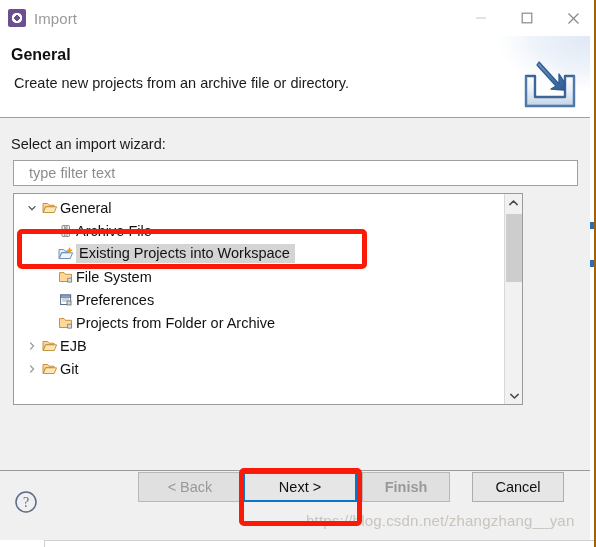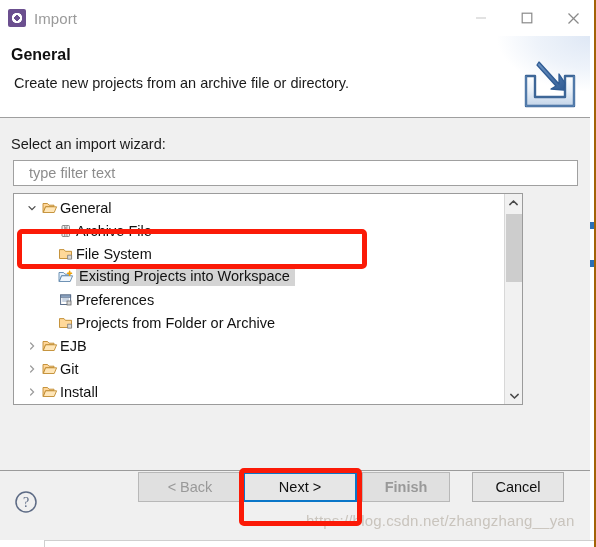--- a/index.html
+++ b/index.html
@@ -379,39 +379,39 @@
             <svg width="14" height="14" viewBox="0 0 14 14">
                 <rect x="3" y="1.5" width="7.5" height="11" rx="1" fill="#f2f2f2" stroke="#7a7a7a" stroke-width="0.9"></rect>
                 <rect x="5.6" y="1.5" width="2.4" height="11" fill="#d9d9d9" stroke="#8a8a8a" stroke-width="0.7"></rect>
                 <rect x="6.2" y="3.2" width="1.2" height="1.6" fill="#8a8a8a"></rect>
                 <rect x="6.2" y="6.0" width="1.2" height="1.6" fill="#8a8a8a"></rect>
               </svg>
           </span>
           <span class="tlabel">Archive File</span>
         </div>
 
-        <div class="tree-row indent-1">
-          <span class="ticon">
-            <svg width="16" height="14" viewBox="0 0 16 14">
-                <path d="M1.5 11.5 L1.5 2.6 L6 2.6 L7.4 4.3 L13.5 4.3 L13.5 11.5 Z" fill="#ffd899" stroke="#c08a2e" stroke-width="0.9" stroke-linejoin="round"></path>
-                <path d="M9.6 8.2 L13.6 8.2 L13.6 12.2 L9.6 12.2 Z" fill="#d9d9d9" stroke="#7a7a7a" stroke-width="0.8"></path>
-              </svg>
-          </span>
-          <span class="tlabel">File System</span>
-        </div>
-
         <div class="tree-row indent-1 selected">
           <span class="ticon">
             <svg width="16" height="14" viewBox="0 0 16 14">
                 <path d="M1 11.5 L1 2.5 L5.5 2.5 L7 4.2 L12 4.2 L12 5.6 L3.6 5.6 L1.4 11.5 Z" fill="#e4f0fb" stroke="#5f86ab" stroke-width="0.9" stroke-linejoin="round"></path>
                 <path d="M3.6 5.8 L14.6 5.8 L12.2 11.5 L1.3 11.5 Z" fill="#eff6fd" stroke="#5f86ab" stroke-width="0.9" stroke-linejoin="round"></path>
                 <path d="M11.6 1.4 L11.6 5.2 M9.7 3.3 L13.5 3.3" stroke="#f0a000" stroke-width="1.6" stroke-linecap="round"></path>
               </svg>
           </span>
           <span class="tlabel">Existing Projects into Workspace</span>
+        </div>
+
+        <div class="tree-row indent-1">
+          <span class="ticon">
+            <svg width="16" height="14" viewBox="0 0 16 14">
+                <path d="M1.5 11.5 L1.5 2.6 L6 2.6 L7.4 4.3 L13.5 4.3 L13.5 11.5 Z" fill="#ffd899" stroke="#c08a2e" stroke-width="0.9" stroke-linejoin="round"></path>
+                <path d="M9.6 8.2 L13.6 8.2 L13.6 12.2 L9.6 12.2 Z" fill="#d9d9d9" stroke="#7a7a7a" stroke-width="0.8"></path>
+              </svg>
+          </span>
+          <span class="tlabel">File System</span>
         </div>
 
         <div class="tree-row indent-1">
           <span class="ticon">
             <svg width="15" height="14" viewBox="0 0 15 14">
                 <rect x="1.6" y="2" width="10" height="9.5" fill="#ffffff" stroke="#5a6e8a" stroke-width="1"></rect>
                 <rect x="1.6" y="2" width="10" height="2.2" fill="#9db6d4" stroke="#5a6e8a" stroke-width="1"></rect>
                 <line x1="3.2" y1="6" x2="10" y2="6" stroke="#8ba3c2" stroke-width="0.9"></line>
                 <line x1="3.2" y1="8" x2="10" y2="8" stroke="#8ba3c2" stroke-width="0.9"></line>
                 <rect x="8" y="8" width="4" height="4" fill="#d6d6d6" stroke="#6e6e6e" stroke-width="0.8"></rect>
@@ -453,34 +453,20 @@
           </span>
           <span class="ticon">
             <svg width="16" height="14" viewBox="0 0 16 14">
                 <path d="M1 11.5 L1 2.5 L5.5 2.5 L7 4.2 L12 4.2 L12 5.6 L3.6 5.6 L1.4 11.5 Z" fill="#ffd699" stroke="#c08a2e" stroke-width="0.9" stroke-linejoin="round"></path>
                 <path d="M3.6 5.8 L14.6 5.8 L12.2 11.5 L1.3 11.5 Z" fill="#ffe6b8" stroke="#c08a2e" stroke-width="0.9" stroke-linejoin="round"></path>
               </svg>
           </span>
           <span class="tlabel">Git</span>
         </div>
 
-        <div class="tree-row indent-0">
-          <span class="twisty">
-            <svg width="10" height="10" viewBox="0 0 10 10">
-                <path d="M3.6 2 L6.6 5 L3.6 8" fill="none" stroke="#9a9a9a" stroke-width="1.2" stroke-linecap="round"></path>
-              </svg>
-          </span>
-          <span class="ticon">
-            <svg width="16" height="14" viewBox="0 0 16 14">
-                <path d="M1 11.5 L1 2.5 L5.5 2.5 L7 4.2 L12 4.2 L12 5.6 L3.6 5.6 L1.4 11.5 Z" fill="#ffd699" stroke="#c08a2e" stroke-width="0.9" stroke-linejoin="round"></path>
-                <path d="M3.6 5.8 L14.6 5.8 L12.2 11.5 L1.3 11.5 Z" fill="#ffe6b8" stroke="#c08a2e" stroke-width="0.9" stroke-linejoin="round"></path>
-              </svg>
-          </span>
-          <span class="tlabel">Install</span>
-        </div>
 
       </div>
 
       <div class="scrollbar">
         <div class="sb-arrow">
           <svg width="11" height="8" viewBox="0 0 11 8">
               <path d="M1.8 5.6 L5.5 2 L9.2 5.6" fill="none" stroke="#4a4a4a" stroke-width="1.5" stroke-linecap="round"></path>
             </svg>
         </div>
         <div class="sb-thumb"></div>

